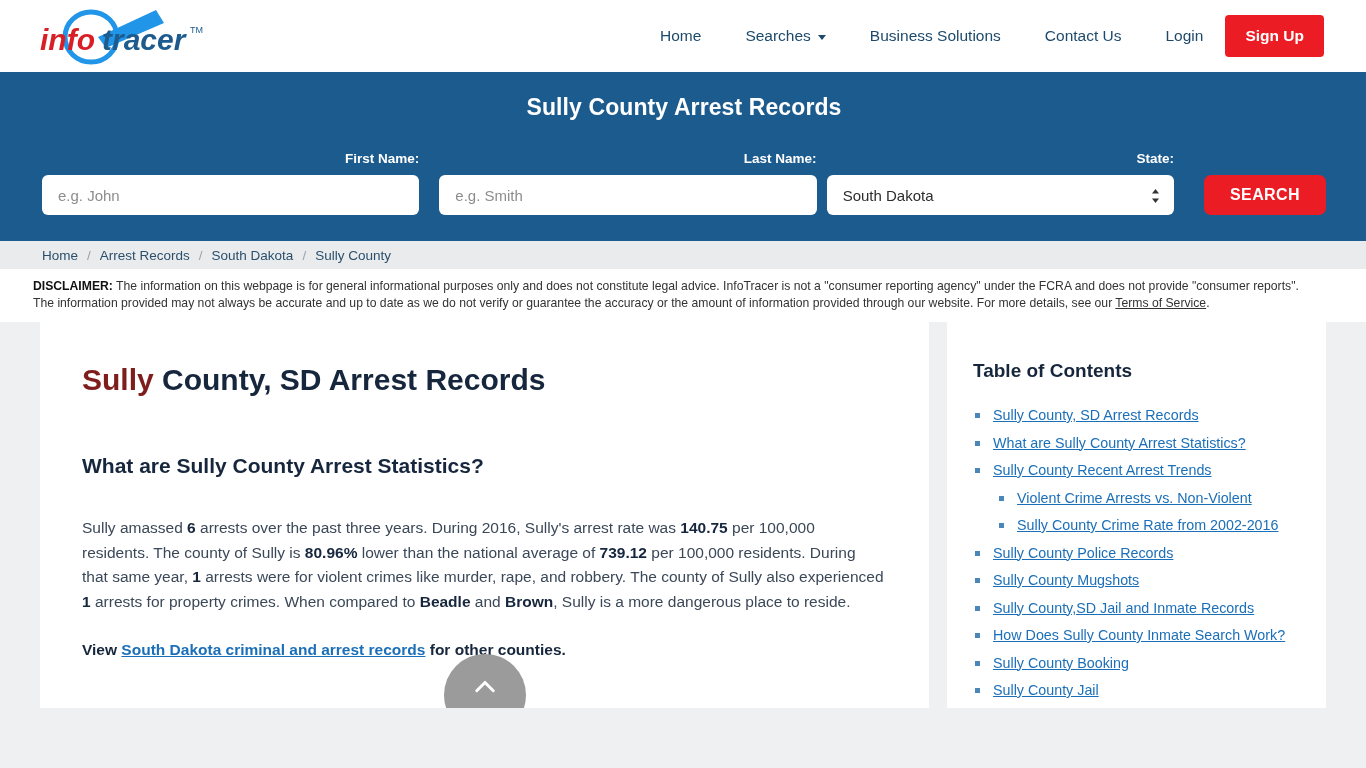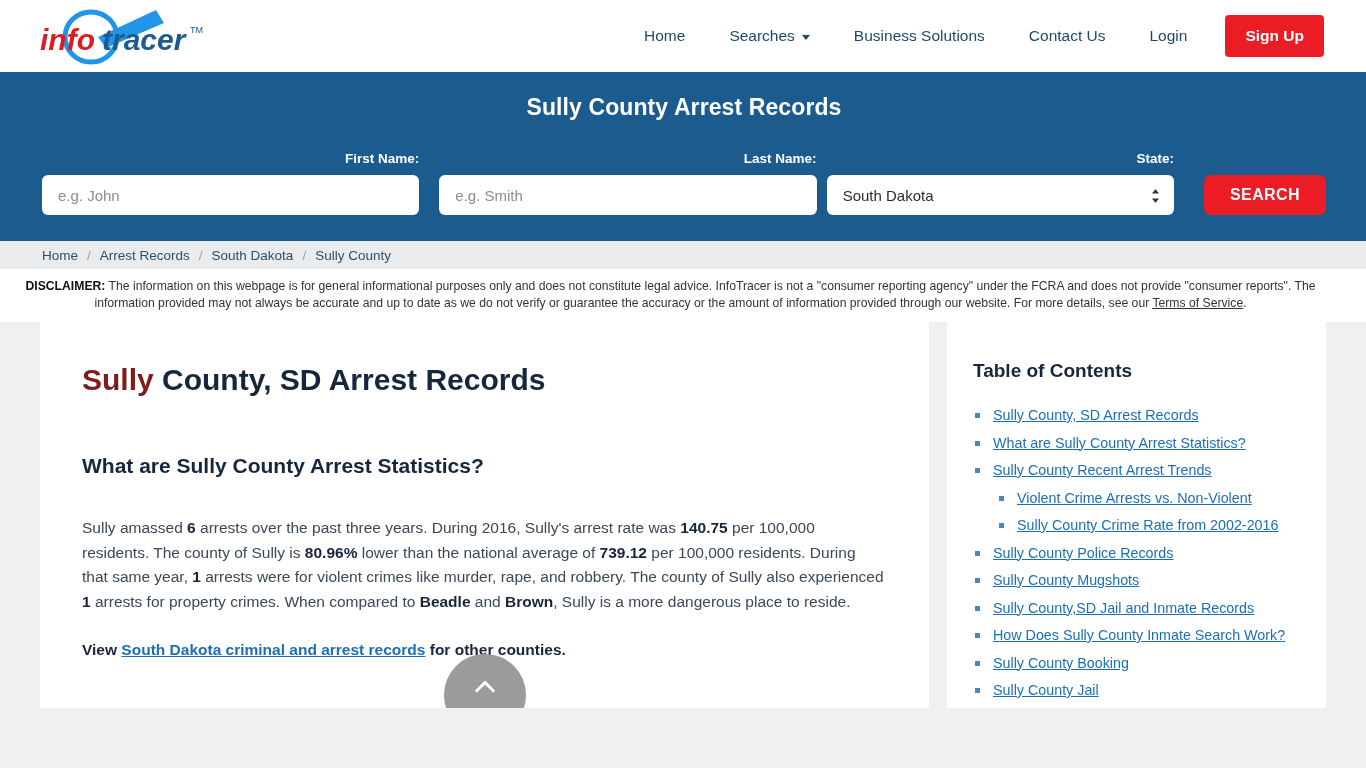--- a/index.html
+++ b/index.html
@@ -57,21 +57,20 @@
     margin-top: 2px;
   }
   .signup-btn {
     background: #ec1c24;
     color: #ffffff;
     font-size: 15.5px;
     font-weight: 700;
     border: none;
     border-radius: 4px;
     padding: 12px 20px;
-    margin-left: 16px;
     cursor: pointer;
     white-space: nowrap;
     font-family: "Liberation Sans", sans-serif;
   }
 
   
   .searchband {
     background: #1c5b8e;
     padding: 22px 40px 26px 42px;
   }
@@ -166,22 +165,21 @@
     color: #2b4f6b;
     text-decoration: none;
     cursor: pointer;
   }
   .bc-sep { color: #9aa4ac; margin: 0 9px; }
   .bc-current { color: #2b4f6b; }
 
   
   .disclaimer {
     background: #ffffff;
-    padding: 9px 45px 10px 20px;
-    text-align: center;
+    padding: 9px 45px 10px 33px;
     font-size: 12.2px;
     line-height: 17px;
     color: #333333;
   }
   .disclaimer b { color: #111; }
   .disclaimer a {
     color: #333;
     text-decoration: underline;
   }
 

